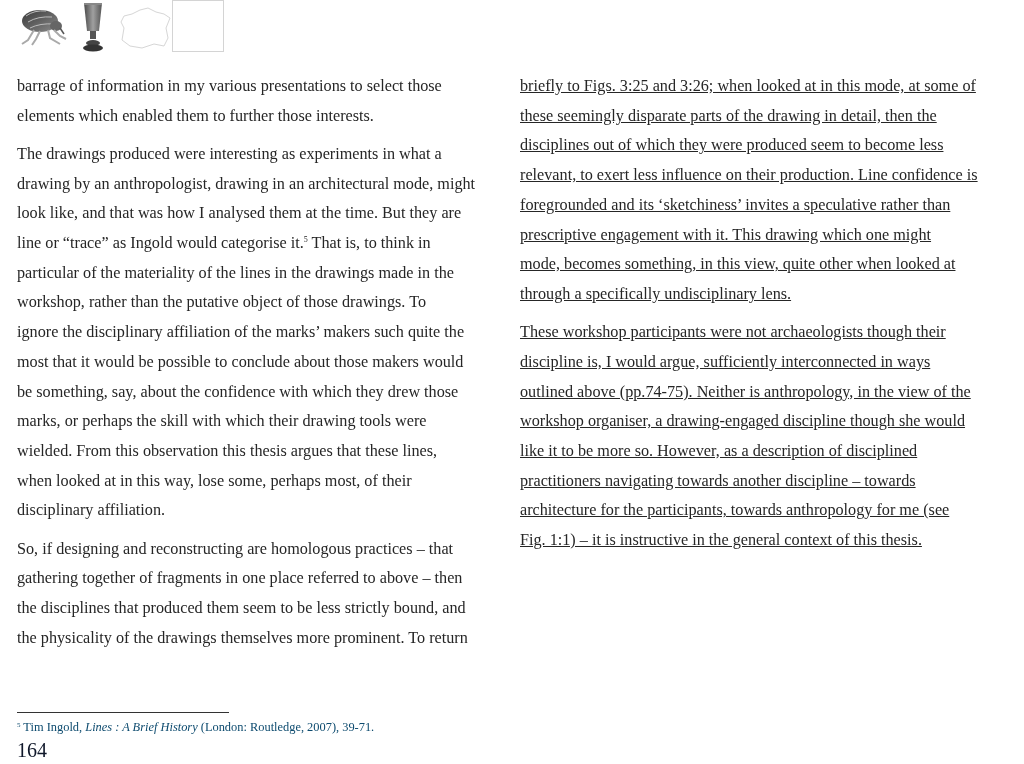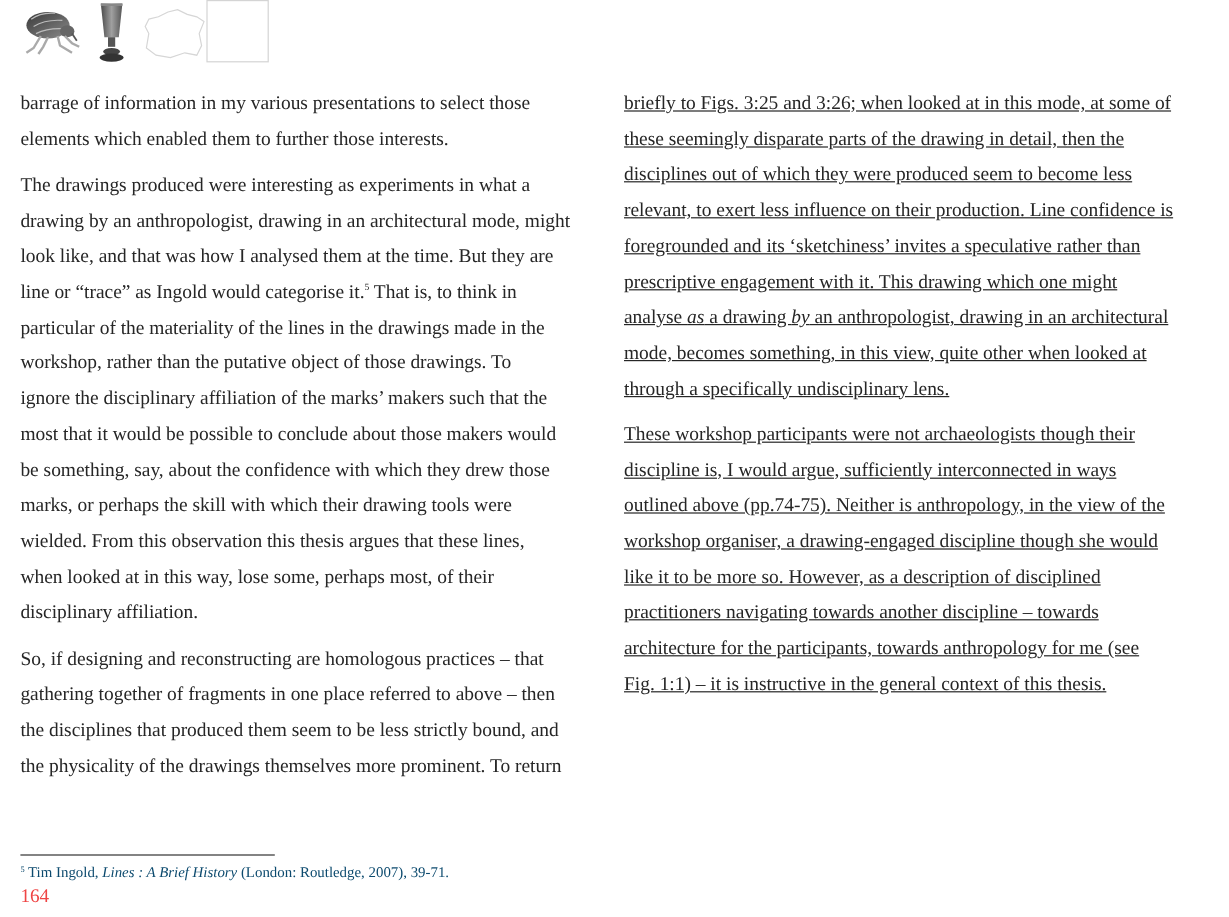--- a/index.html
+++ b/index.html
@@ -16,21 +16,21 @@
   .col { position: absolute; top: 72px; font-size: 16.2px; line-height: 29.7px; }
   .col-left { left: 17px; width: 482px; }
   .col-right { left: 520px; width: 486px; text-decoration: underline; }
   .col p { margin: 0 0 8.5px 0; }
   .col p .ln { display: block; white-space: nowrap; }
   sup.fn { font-size: 8px; vertical-align: 6px; line-height: 0; }
 
   .footnote-rule { position: absolute; left: 17px; top: 712px; width: 212px; height: 0; border-top: 1px solid #333; }
   .footnote { position: absolute; left: 17px; top: 719px; font-size: 12.4px; line-height: 16px; white-space: nowrap; color: #0c4a6e; }
   .footnote sup { font-size: 7px; vertical-align: 4px; line-height: 0; }
-  .page-number { position: absolute; left: 17px; top: 739px; font-size: 16px; color: #ef4444; }
+  .page-number { position: absolute; left: 17px; top: 739px; font-size: 20px; color: #0f172a; }
 </style>
 </head>
 <body>
 
 <div class="thumbs">
   <div class="thumb thumb-flea">
     <svg width="54" height="42" viewBox="0 0 54 42">
       <defs>
         <linearGradient id="fg" x1="0" y1="0" x2="1" y2="1">
           <stop offset="0" stop-color="#3a3a3a"></stop>
@@ -73,21 +73,21 @@
     <span class="ln">barrage of information in my various presentations to select those</span>
     <span class="ln">elements which enabled them to further those interests.</span>
   </p>
   <p>
     <span class="ln">The drawings produced were interesting as experiments in what a</span>
     <span class="ln">drawing by an anthropologist, drawing in an architectural mode, might</span>
     <span class="ln">look like, and that was how I analysed them at the time. But they are</span>
     <span class="ln"><span>line or “trace” as Ingold would categorise it.</span><sup class="fn">5</sup><span> That is, to think in</span></span>
     <span class="ln">particular of the materiality of the lines in the drawings made in the</span>
     <span class="ln">workshop, rather than the putative object of those drawings. To</span>
-    <span class="ln">ignore the disciplinary affiliation of the marks’ makers such that the</span>
+    <span class="ln">ignore the disciplinary affiliation of the marks’ makers such quite the</span>
     <span class="ln">most that it would be possible to conclude about those makers would</span>
     <span class="ln">be something, say, about the confidence with which they drew those</span>
     <span class="ln">marks, or perhaps the skill with which their drawing tools were</span>
     <span class="ln">wielded. From this observation this thesis argues that these lines,</span>
     <span class="ln">when looked at in this way, lose some, perhaps most, of their</span>
     <span class="ln">disciplinary affiliation.</span>
   </p>
   <p>
     <span class="ln">So, if designing and reconstructing are homologous practices – that</span>
     <span class="ln">gathering together of fragments in one place referred to above – then</span>
@@ -97,21 +97,20 @@
 </div>
 
 <div class="col col-right">
   <p>
     <span class="ln">briefly to Figs. 3:25 and 3:26; when looked at in this mode, at some of</span>
     <span class="ln">these seemingly disparate parts of the drawing in detail, then the</span>
     <span class="ln">disciplines out of which they were produced seem to become less</span>
     <span class="ln">relevant, to exert less influence on their production. Line confidence is</span>
     <span class="ln">foregrounded and its ‘sketchiness’ invites a speculative rather than</span>
     <span class="ln">prescriptive engagement with it. This drawing which one might</span>
-    <span class="ln"><span>analyse </span><em>as</em><span> a drawing </span><em>by</em><span> an anthropologist, drawing in an architectural</span></span>
     <span class="ln">mode, becomes something, in this view, quite other when looked at</span>
     <span class="ln">through a specifically undisciplinary lens.</span>
   </p>
   <p>
     <span class="ln">These workshop participants were not archaeologists though their</span>
     <span class="ln">discipline is, I would argue, sufficiently interconnected in ways</span>
     <span class="ln">outlined above (pp.74-75). Neither is anthropology, in the view of the</span>
     <span class="ln">workshop organiser, a drawing-engaged discipline though she would</span>
     <span class="ln">like it to be more so. However, as a description of disciplined</span>
     <span class="ln">practitioners navigating towards another discipline – towards</span>

